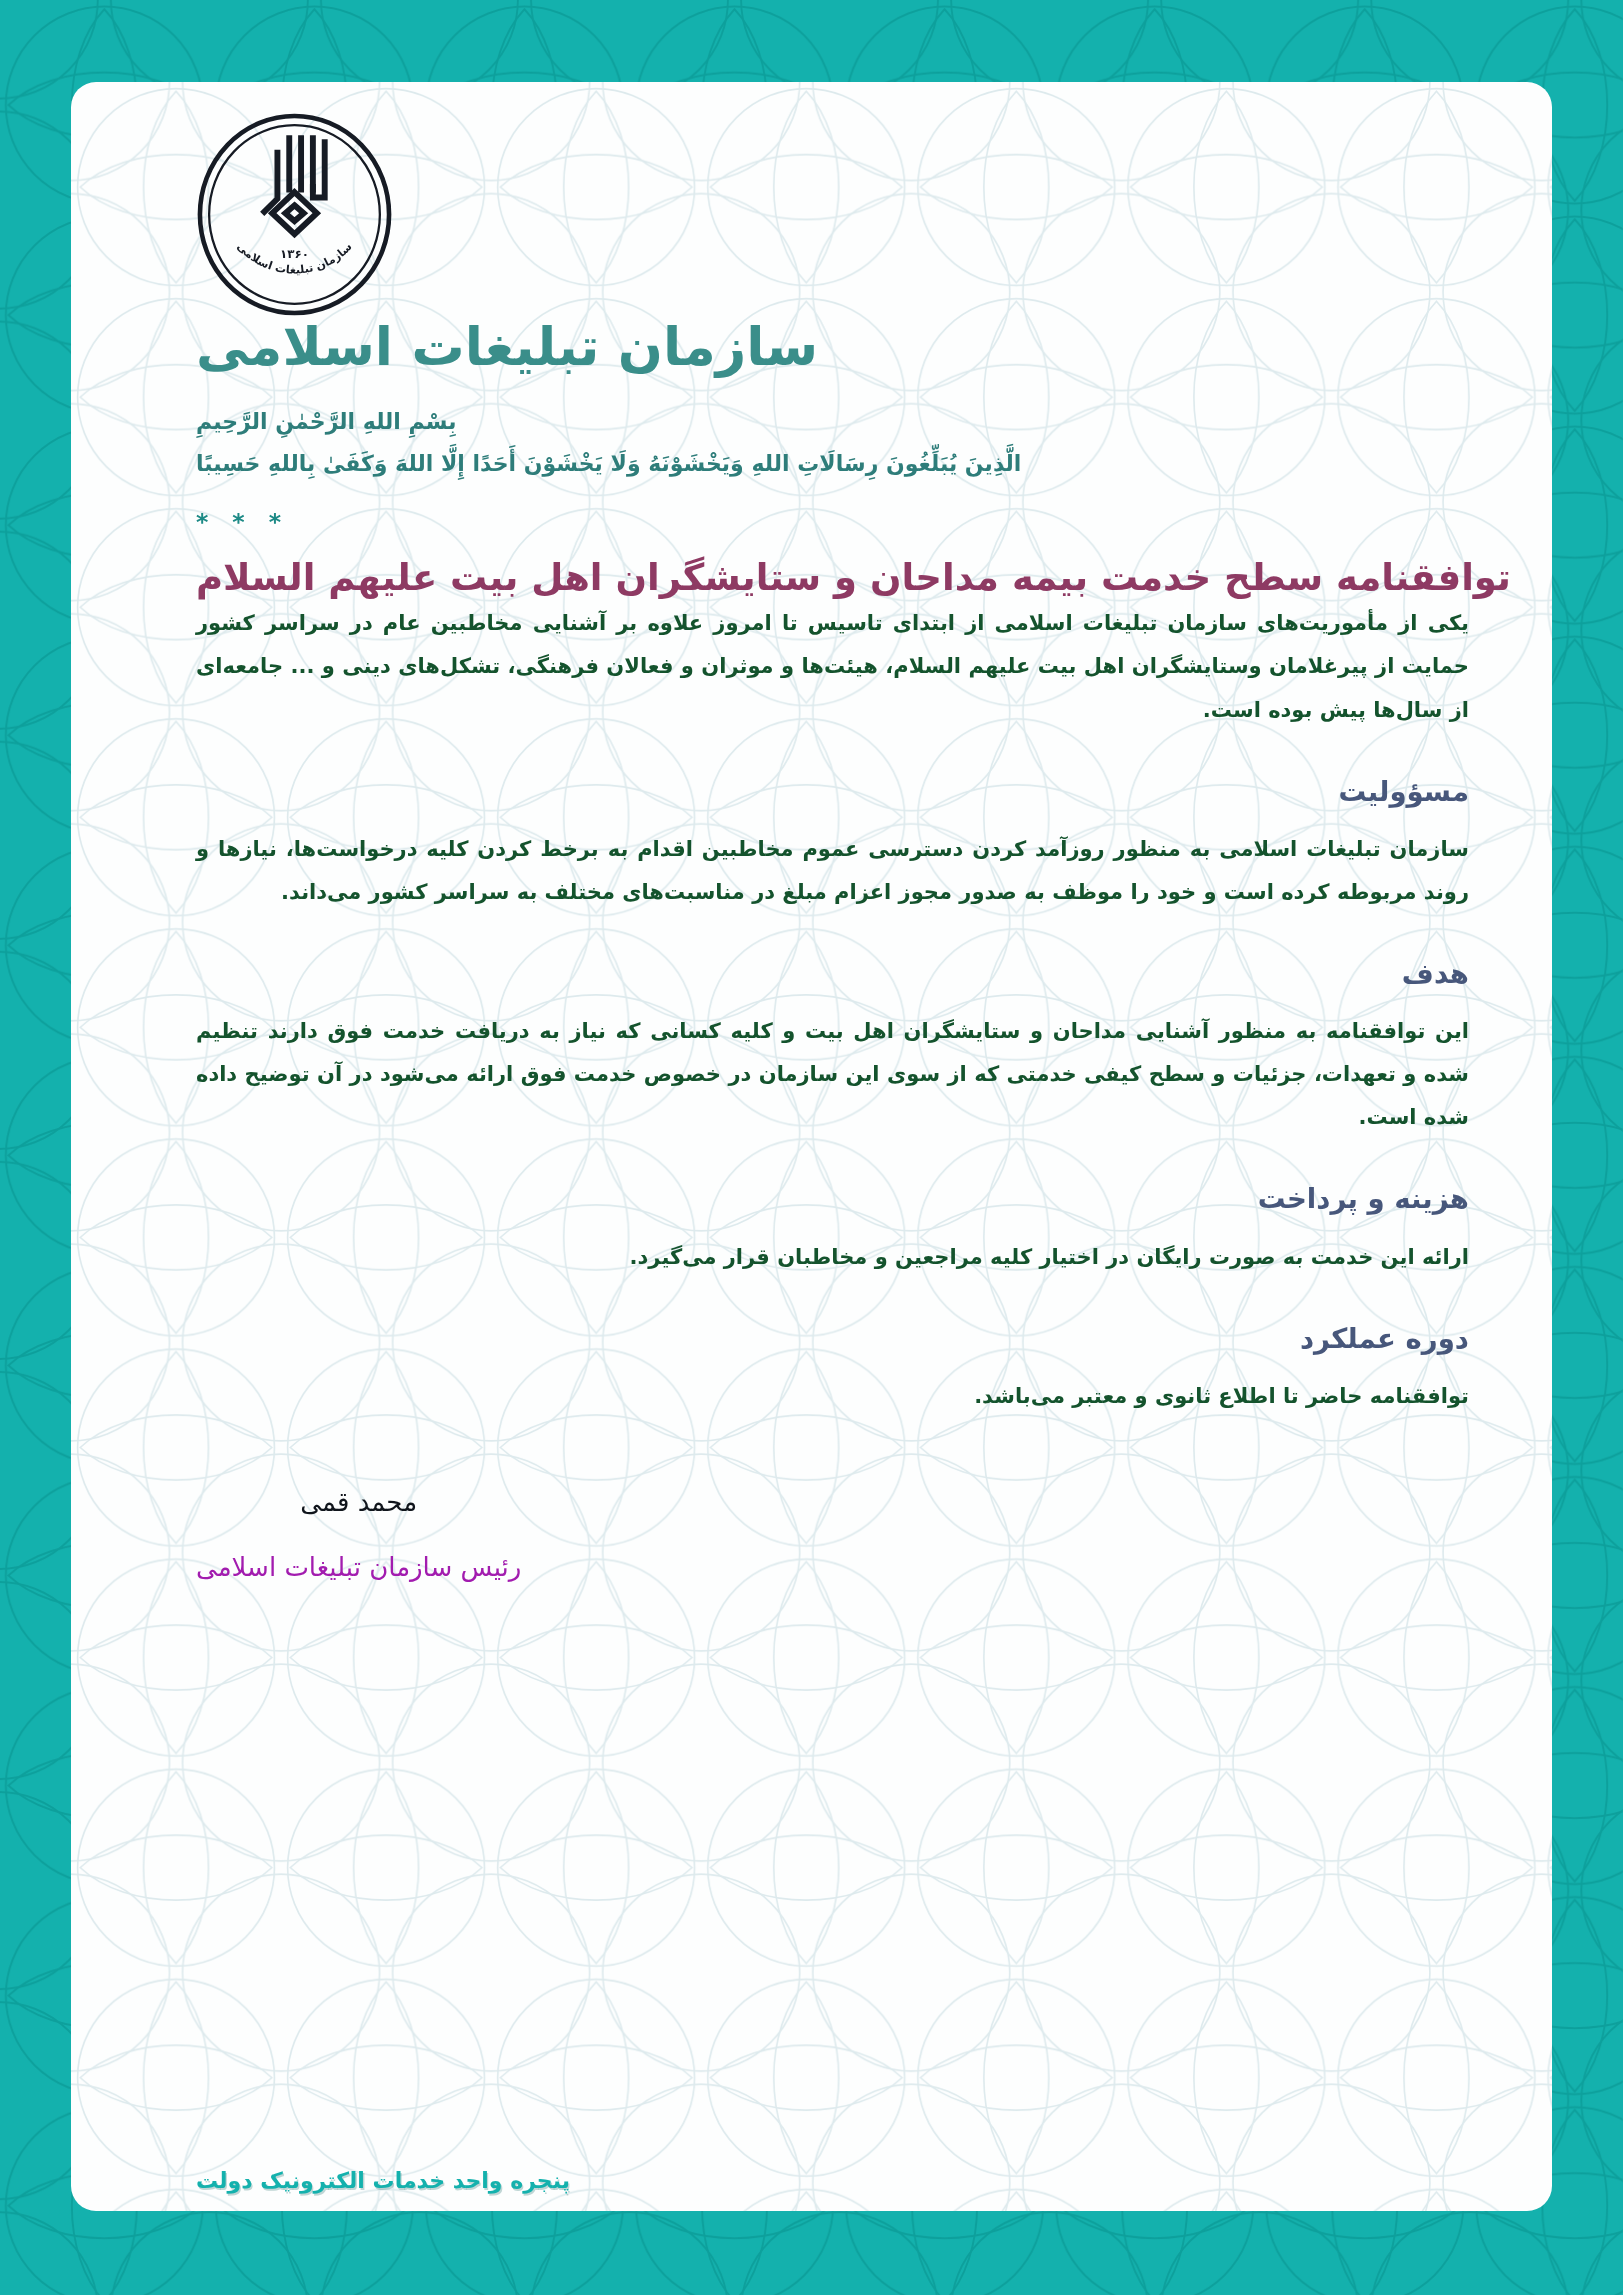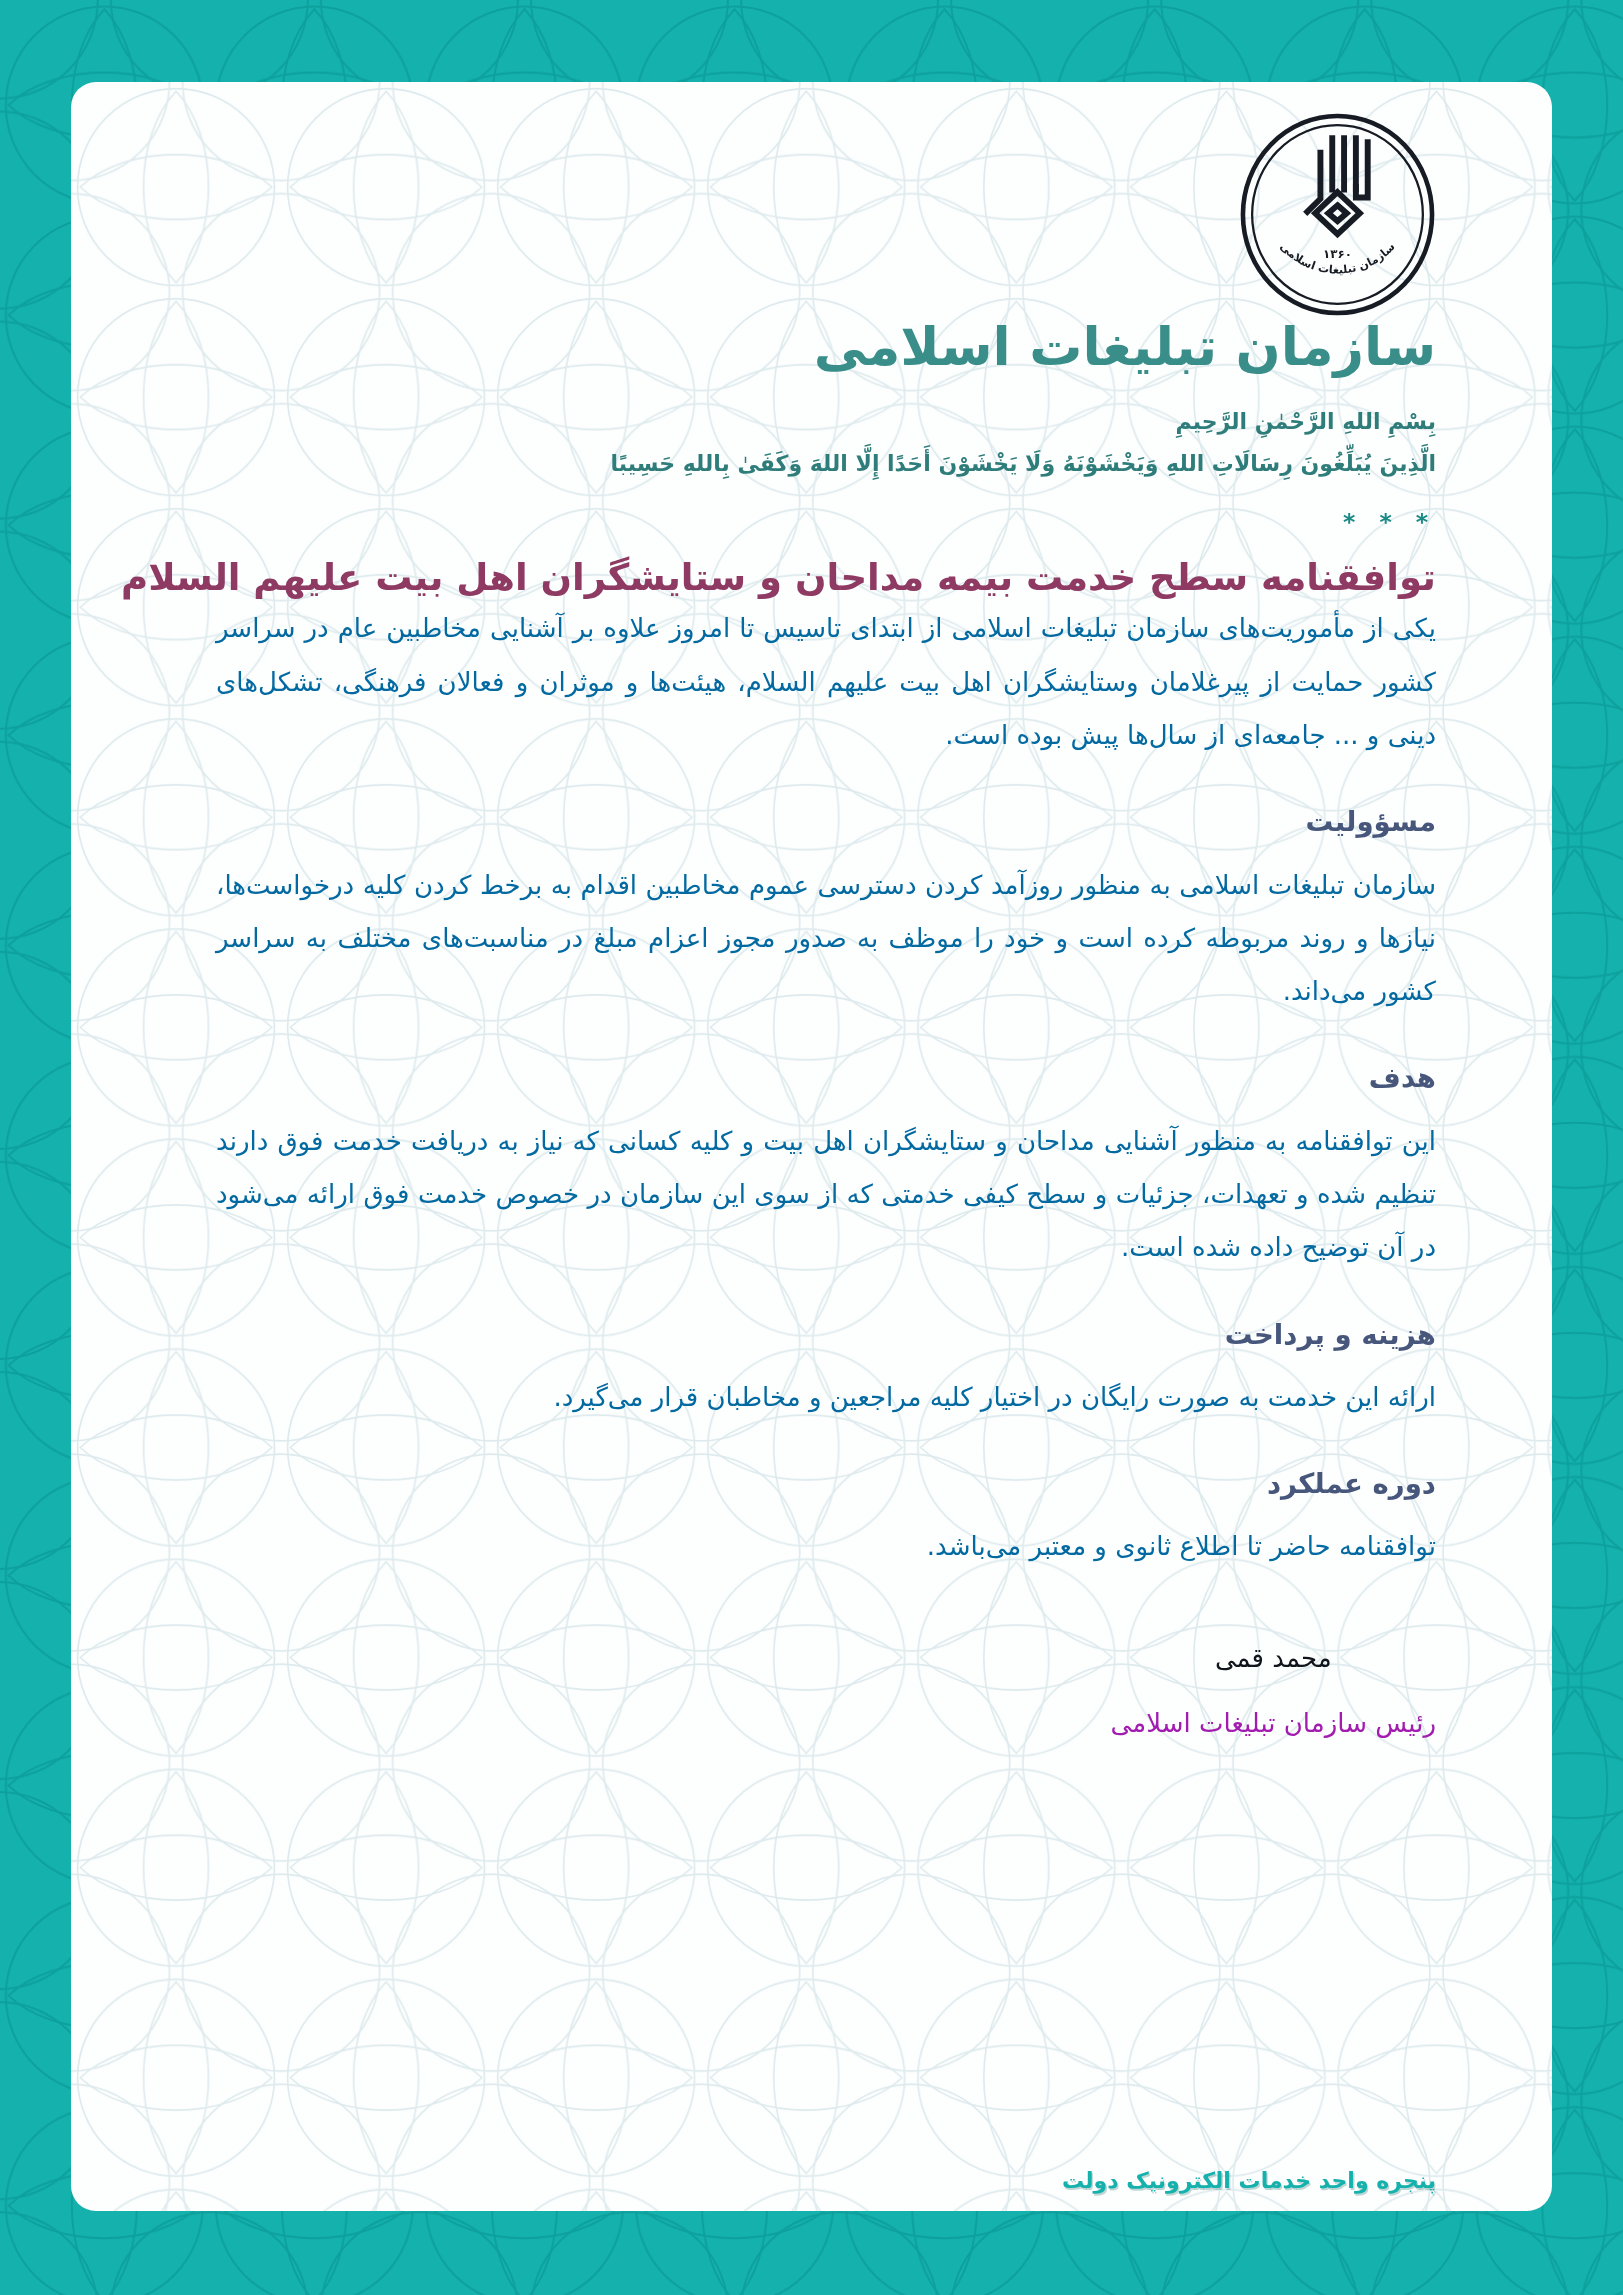--- a/index.html
+++ b/index.html
@@ -27,25 +27,24 @@
     z-index:1;
   }
   .card-pattern {
     position:absolute; inset:0; z-index:0; display:block;
   }
   .card-content {
     position:relative; z-index:1;
     height:100%;
     display:flex;
     flex-direction:column;
-    align-items:flex-start;
-    padding:0 116px 0 125px;
+    align-items:flex-end;
+    padding:0 83px 0 125px;
     direction:rtl;
     text-align:center;
-    margin-left:20px;
   }
   .emblem { margin-top:30px; width:197px; height:205px; }
   .calligraphy {
     margin-top:1.3px;
     font-size:53px;
     font-weight:bold;
     color:#3a8e8a;
     line-height:1.1;
     letter-spacing:1.3px;
   }
@@ -84,23 +83,23 @@
   .section { width:100%; }
   .section-heading {
     font-size:27.6px;
     font-weight:bold;
     color:#47577b;
     text-align:right;
     margin:42px 0 18.4px 0;
     line-height:1.3;
   }
   .section-body {
-    font-size:26px;
-    font-weight:normal;
-    color:#0369a1;
+    font-size:21px;
+    font-weight:bold;
+    color:#14532d;
     line-height:2.05;
     text-align:justify;
     text-justify:inter-word;
   }
   .signature { margin-top:69px; }
   .sig-name {
     font-size:26px;
     font-weight:normal;
     color:#10151c;
     line-height:1.2;

